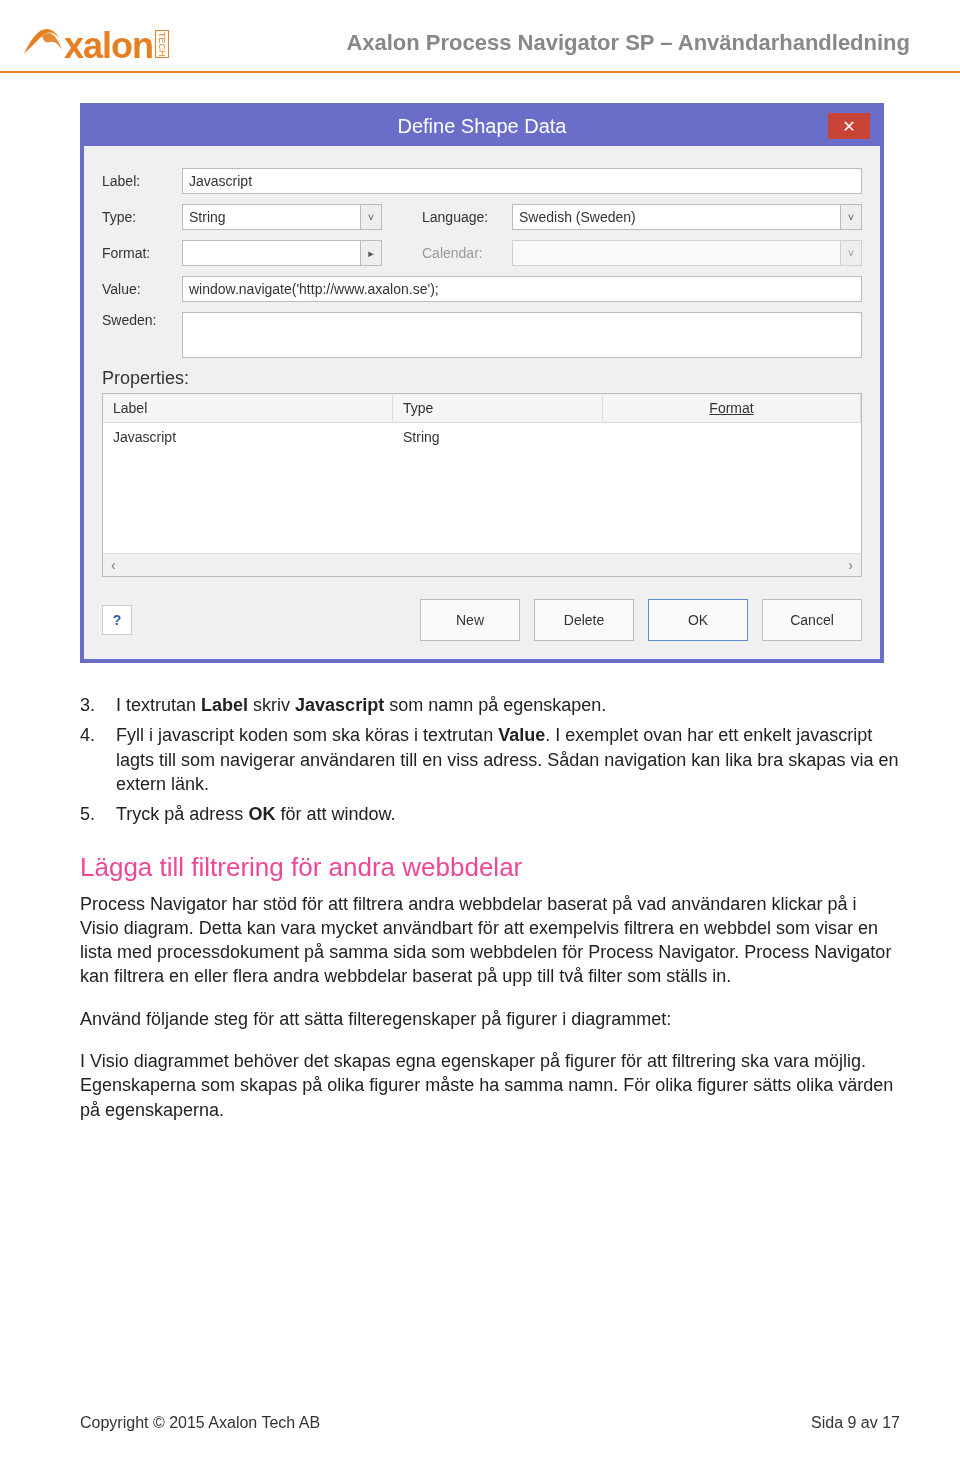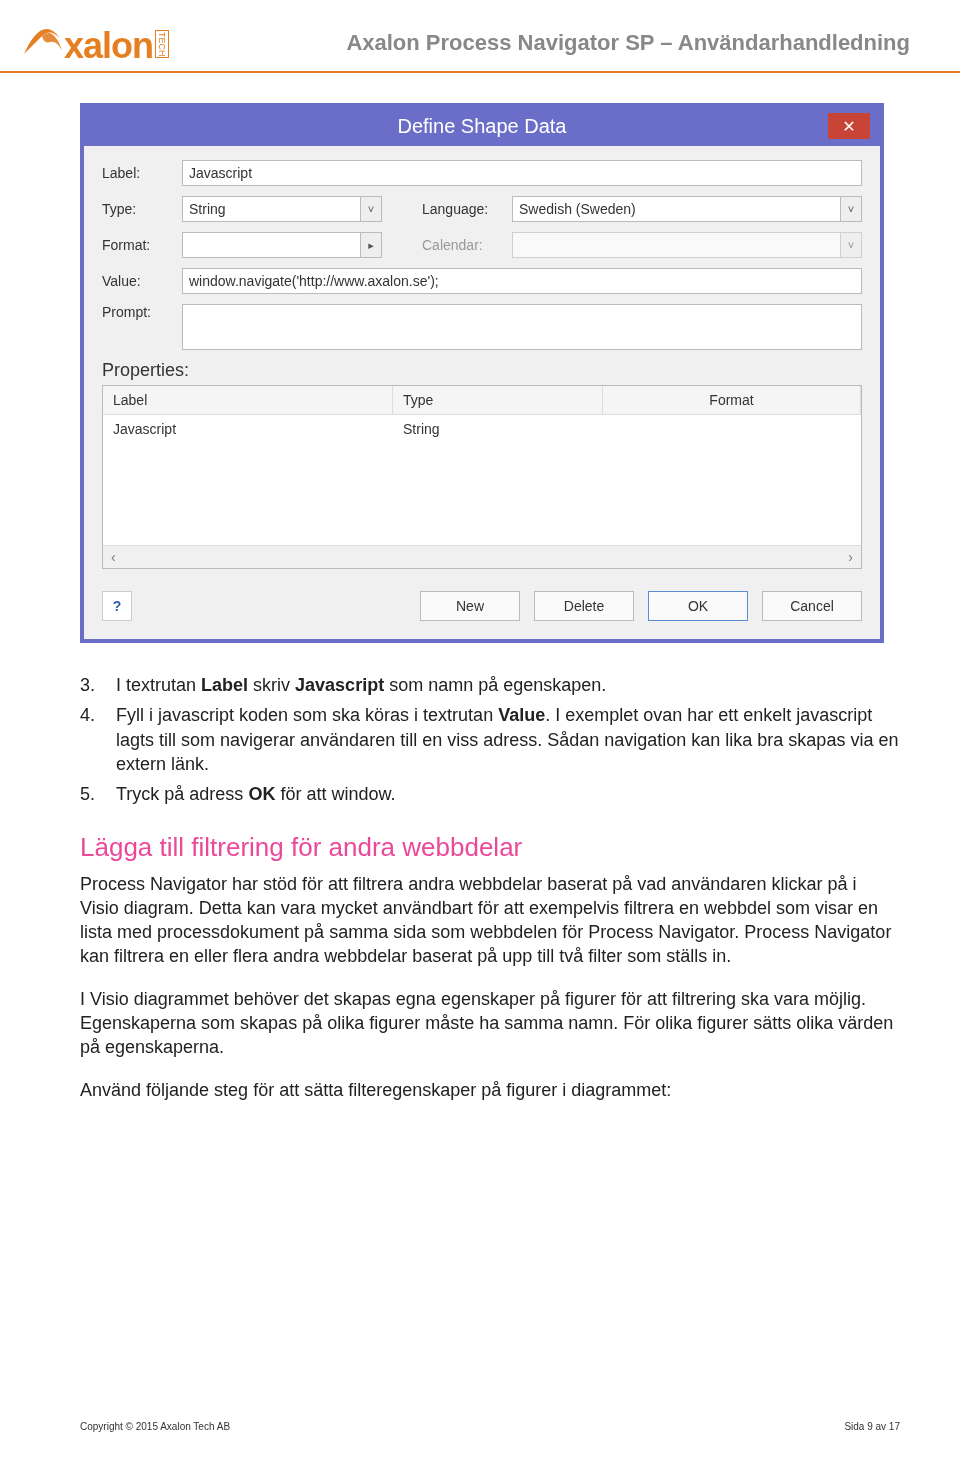--- a/index.html
+++ b/index.html
@@ -68,21 +68,21 @@
     right: 10px;
     top: 6px;
     width: 42px; height: 26px;
     background: #c74436;
     color: #fff;
     display: flex;
     align-items: center;
     justify-content: center;
     font-size: 16px;
   }
-  .dialog-body { padding: 14px 18px 18px 18px; }
+  .dialog-body { padding: 22px 18px 18px 18px; }
   .row { display: flex; align-items: center; margin-bottom: 10px; }
   .lbl { width: 80px; font-size: 14px; }
   .input {
     background: #fff;
     border: 1px solid #bbb;
     height: 26px;
     padding: 2px 6px;
     font-size: 14px;
     color: #333;
     display: flex;
@@ -117,21 +117,21 @@
   }
   .grid-header > div {
     padding: 6px 10px;
     font-size: 14px;
     border-right: 1px solid #ddd;
   }
   .grid-row { display: flex; }
   .grid-row > div { padding: 6px 10px; font-size: 14px; }
   .col1 { width: 290px; }
   .col2 { width: 210px; }
-  .col3 { flex: 1; }
+  .col3 { flex: 1; text-decoration: underline; }
   .grid-body { height: 130px; }
   .hscroll {
     display: flex;
     justify-content: space-between;
     border-top: 1px solid #ddd;
     background: #f0f0f0;
     padding: 3px 8px;
     color: #777;
     font-size: 14px;
   }
@@ -145,21 +145,21 @@
   .help-icon {
     width: 30px; height: 30px;
     border: 1px solid #ccc;
     background: #fff;
     display: flex; align-items: center; justify-content: center;
     color: #2a5db0;
     font-weight: bold;
     margin-right: auto;
   }
   .dlg-btn {
-    width: 100px; height: 30px;
+    width: 100px; height: 42px;
     border: 1px solid #bbb;
     background: #fafafa;
     display: flex; align-items: center; justify-content: center;
     font-size: 14px;
     color: #333;
   }
   .dlg-btn.primary { border: 1px solid #5b8dd6; }
   .content {
     padding: 0 60px 0 80px;
     font-size: 18px;
@@ -176,21 +176,21 @@
     margin: 24px 0 6px 0;
     font-weight: normal;
   }
   .para { margin-bottom: 18px; }
   .footer {
     position: absolute;
     bottom: 50px;
     left: 80px; right: 60px;
     display: flex;
     justify-content: space-between;
-    font-size: 10px;
+    font-size: 16px;
     color: #333;
   }
 </style>
 </head>
 <body>
 
 <div class="page-header">
   <div class="logo">
     <span class="logo-swoosh">
       <svg viewBox="0 0 44 40" width="44" height="40">
@@ -245,21 +245,21 @@
         <div class="combo-btn">˅</div>
       </div>
     </div>
 
     <div class="row">
       <div class="lbl">Value:</div>
       <div class="input" style="flex:1">window.navigate('http://www.axalon.se');</div>
     </div>
 
     <div class="row" style="align-items:flex-start">
-      <div class="lbl">Prompt:</div>
+      <div class="lbl">Sweden:</div>
       <div class="textarea" style="flex:1"></div>
     </div>
 
     <div class="props-label">Properties:</div>
     <div class="grid">
       <div class="grid-header">
         <div class="col1">Label</div>
         <div class="col2" style="text-align:left">Type</div>
         <div class="col3" style="text-align:center">Format</div>
       </div>
@@ -306,20 +306,20 @@
     <li>
       <span class="num">5.</span>
       <span>
         <span>Tryck på adress </span><b>OK</b><span> för att window.</span>
       </span>
     </li>
   </ol>
 
   <h2 class="section-title">Lägga till filtrering för andra webbdelar</h2>
   <p class="para">Process Navigator har stöd för att filtrera andra webbdelar baserat på vad användaren klickar på i Visio diagram. Detta kan vara mycket användbart för att exempelvis filtrera en webbdel som visar en lista med processdokument på samma sida som webbdelen för Process Navigator. Process Navigator kan filtrera en eller flera andra webbdelar baserat på upp till två filter som ställs in.</p>
+  <p class="para">Använd följande steg för att sätta filteregenskaper på figurer i diagrammet:</p>
   <p class="para">I Visio diagrammet behöver det skapas egna egenskaper på figurer för att filtrering ska vara möjlig. Egenskaperna som skapas på olika figurer måste ha samma namn. För olika figurer sätts olika värden på egenskaperna.</p>
-  <p class="para">Använd följande steg för att sätta filteregenskaper på figurer i diagrammet:</p>
 </div>
 
 <div class="footer">
   <span>Copyright © 2015 Axalon Tech AB</span>
   <span>Sida 9 av 17</span>
 </div>
 
 </body></html>

